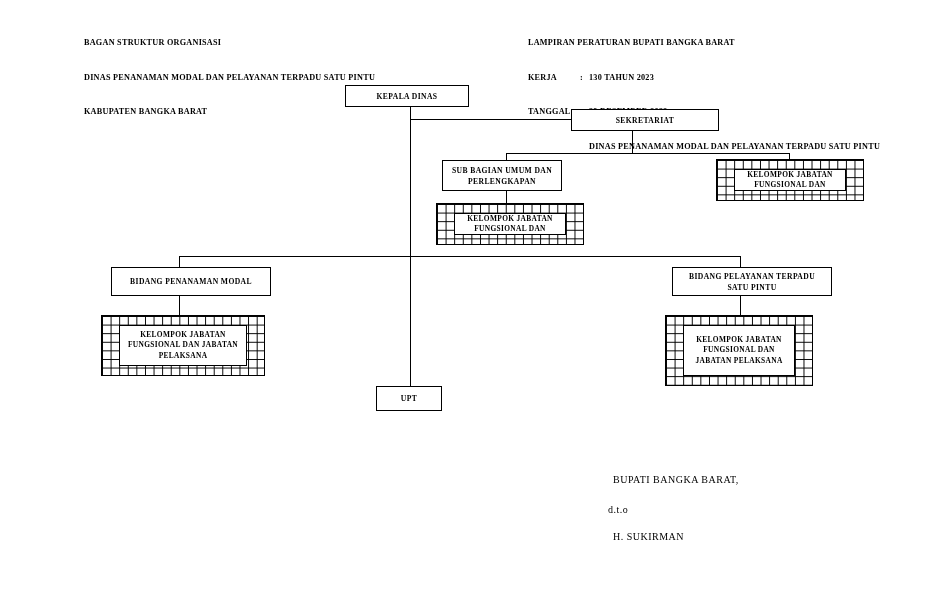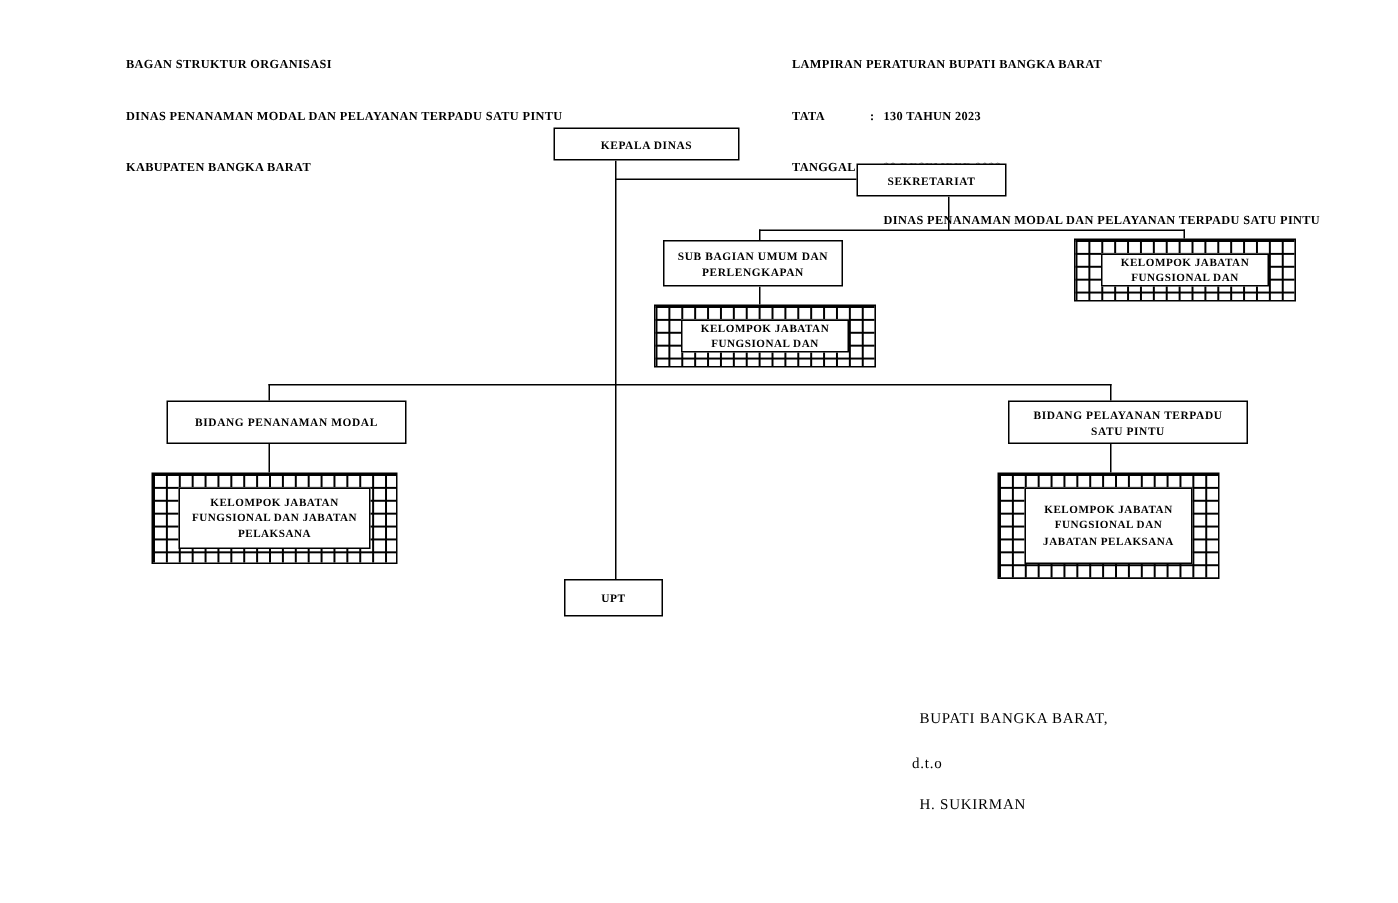--- a/index.html
+++ b/index.html
@@ -111,21 +111,21 @@
 <div id="page">
 
   <div class="hdr" id="hdr-left">
     <span class="hdr-row">BAGAN STRUKTUR ORGANISASI</span>
     <span class="hdr-row">DINAS PENANAMAN MODAL DAN PELAYANAN TERPADU SATU PINTU</span>
     <span class="hdr-row">KABUPATEN BANGKA BARAT</span>
   </div>
 
   <div class="hdr" id="hdr-right">
     <span class="hdr-row">LAMPIRAN PERATURAN BUPATI BANGKA BARAT</span>
-    <span class="hdr-row"><span class="hdr-label">TATA</span><span class="hdr-colon">:</span><span>130 TAHUN 2023</span></span>
+    <span class="hdr-row"><span class="hdr-label">KERJA</span><span class="hdr-colon">:</span><span>130 TAHUN 2023</span></span>
     <span class="hdr-row"><span class="hdr-label">TANGGAL</span><span class="hdr-colon">:</span><span>29 DESEMBER 2023</span></span>
     <span class="hdr-row" style="padding-left:61px">DINAS PENANAMAN MODAL DAN PELAYANAN TERPADU SATU PINTU</span>
   </div>
 
   <div class="ln v" style="left:410px; top:107px;  height:279px;"></div>
 
   <div class="ln h" style="left:410px; top:119px;  width:162px;"></div>
 
   <div class="ln v" style="left:632px; top:131px;  height:23px;"></div>
 
@@ -140,25 +140,25 @@
   <div class="ln h" style="left:179px; top:256px;  width:562px;"></div>
 
   <div class="ln v" style="left:179px; top:256px; height:12px;"></div>
 
   <div class="ln v" style="left:740px; top:256px; height:12px;"></div>
 
   <div class="ln v" style="left:179px; top:296px;  height:20px;"></div>
 
   <div class="ln v" style="left:740px; top:296px;  height:20px;"></div>
 
-  <div class="node" style="left:369px; top:85px; width:124px; height:22px;">
+  <div class="node" style="left:345px; top:85px; width:124px; height:22px;">
     <span>KEPALA DINAS</span>
   </div>
 
-  <div class="node" style="left:571px; top:109px; width:100px; height:22px;">
+  <div class="node" style="left:571px; top:109px; width:148px; height:22px;">
     <span>SEKRETARIAT</span>
   </div>
 
   <div class="node" style="left:442px; top:160px; width:120px; height:31px;">
     <span>SUB BAGIAN UMUM DAN<br>PERLENGKAPAN</span>
   </div>
 
   <div class="gridnode" style="left:436px; top:203px; width:148px; height:42px;">
     <div class="inner">
       <span>KELOMPOK JABATAN<br>FUNGSIONAL DAN</span>

